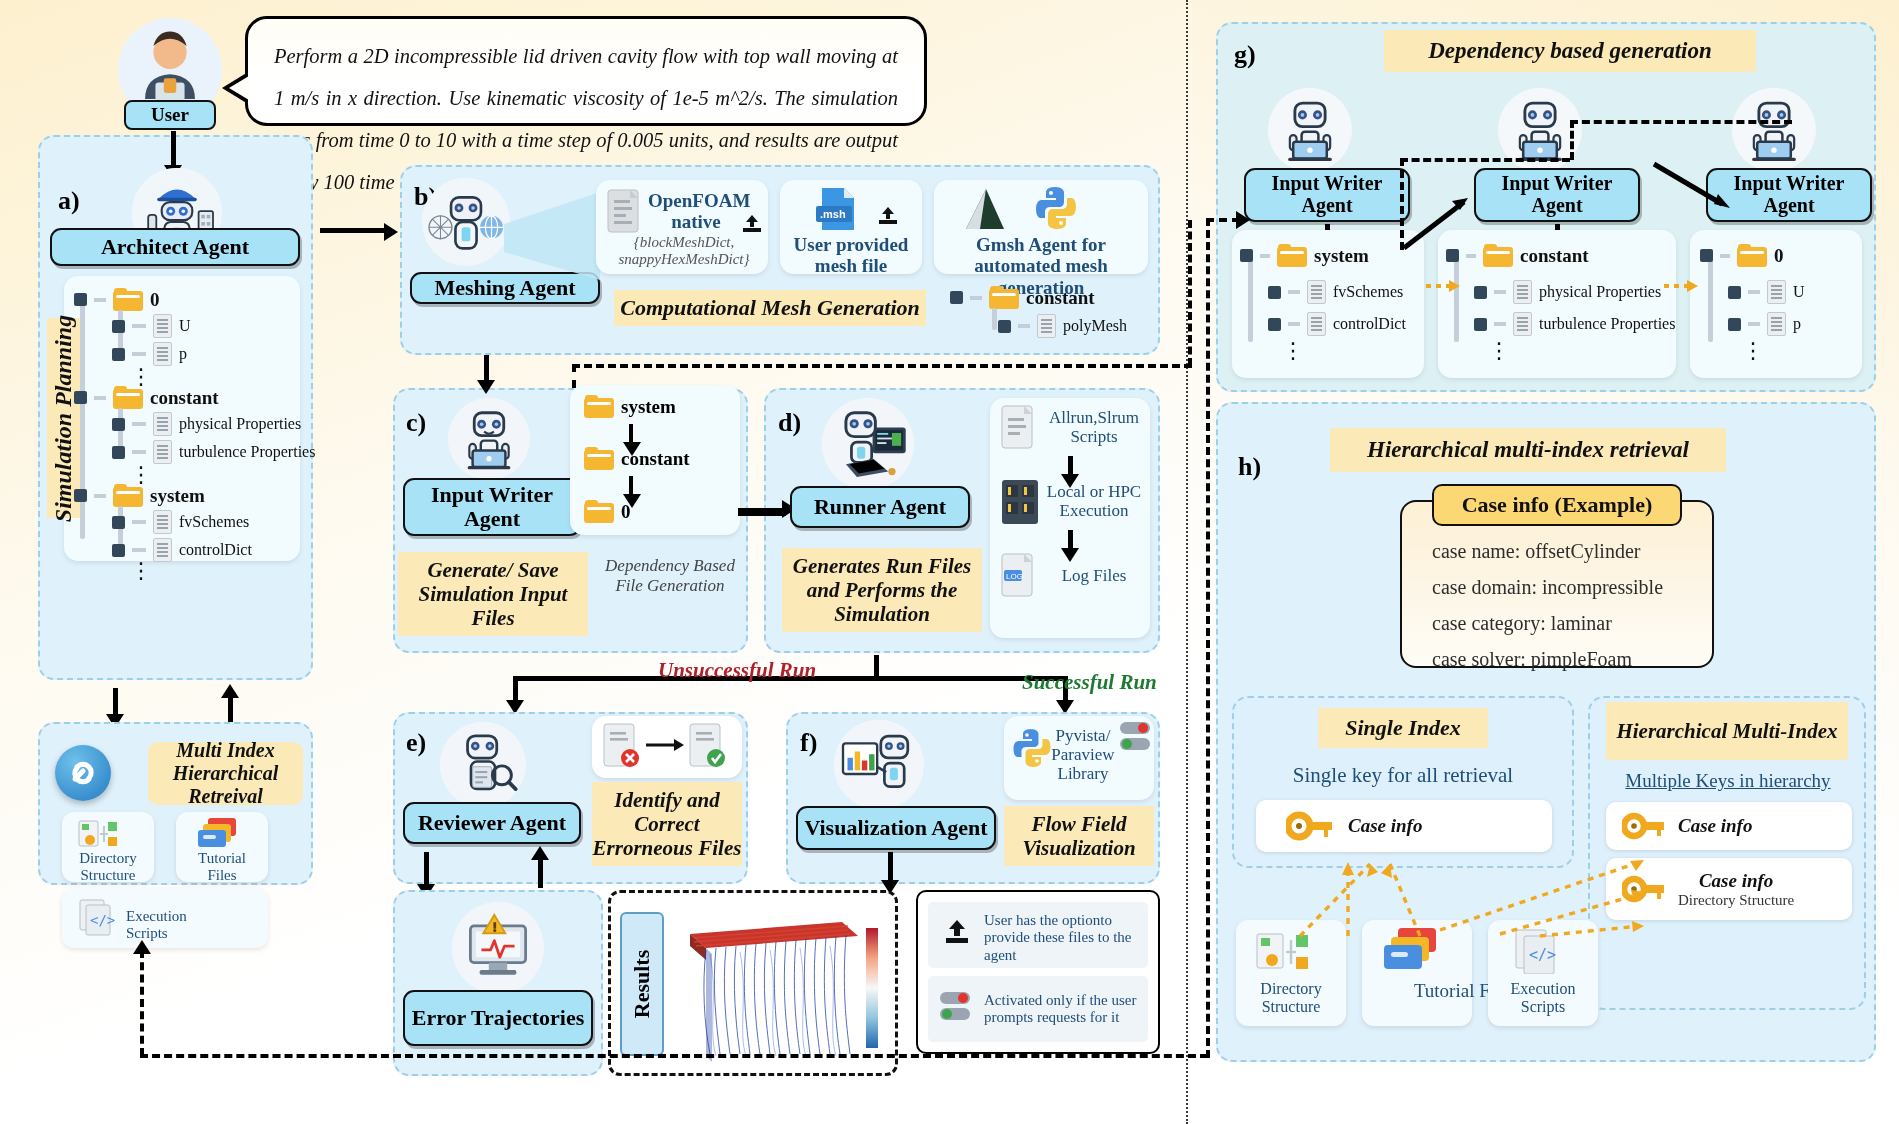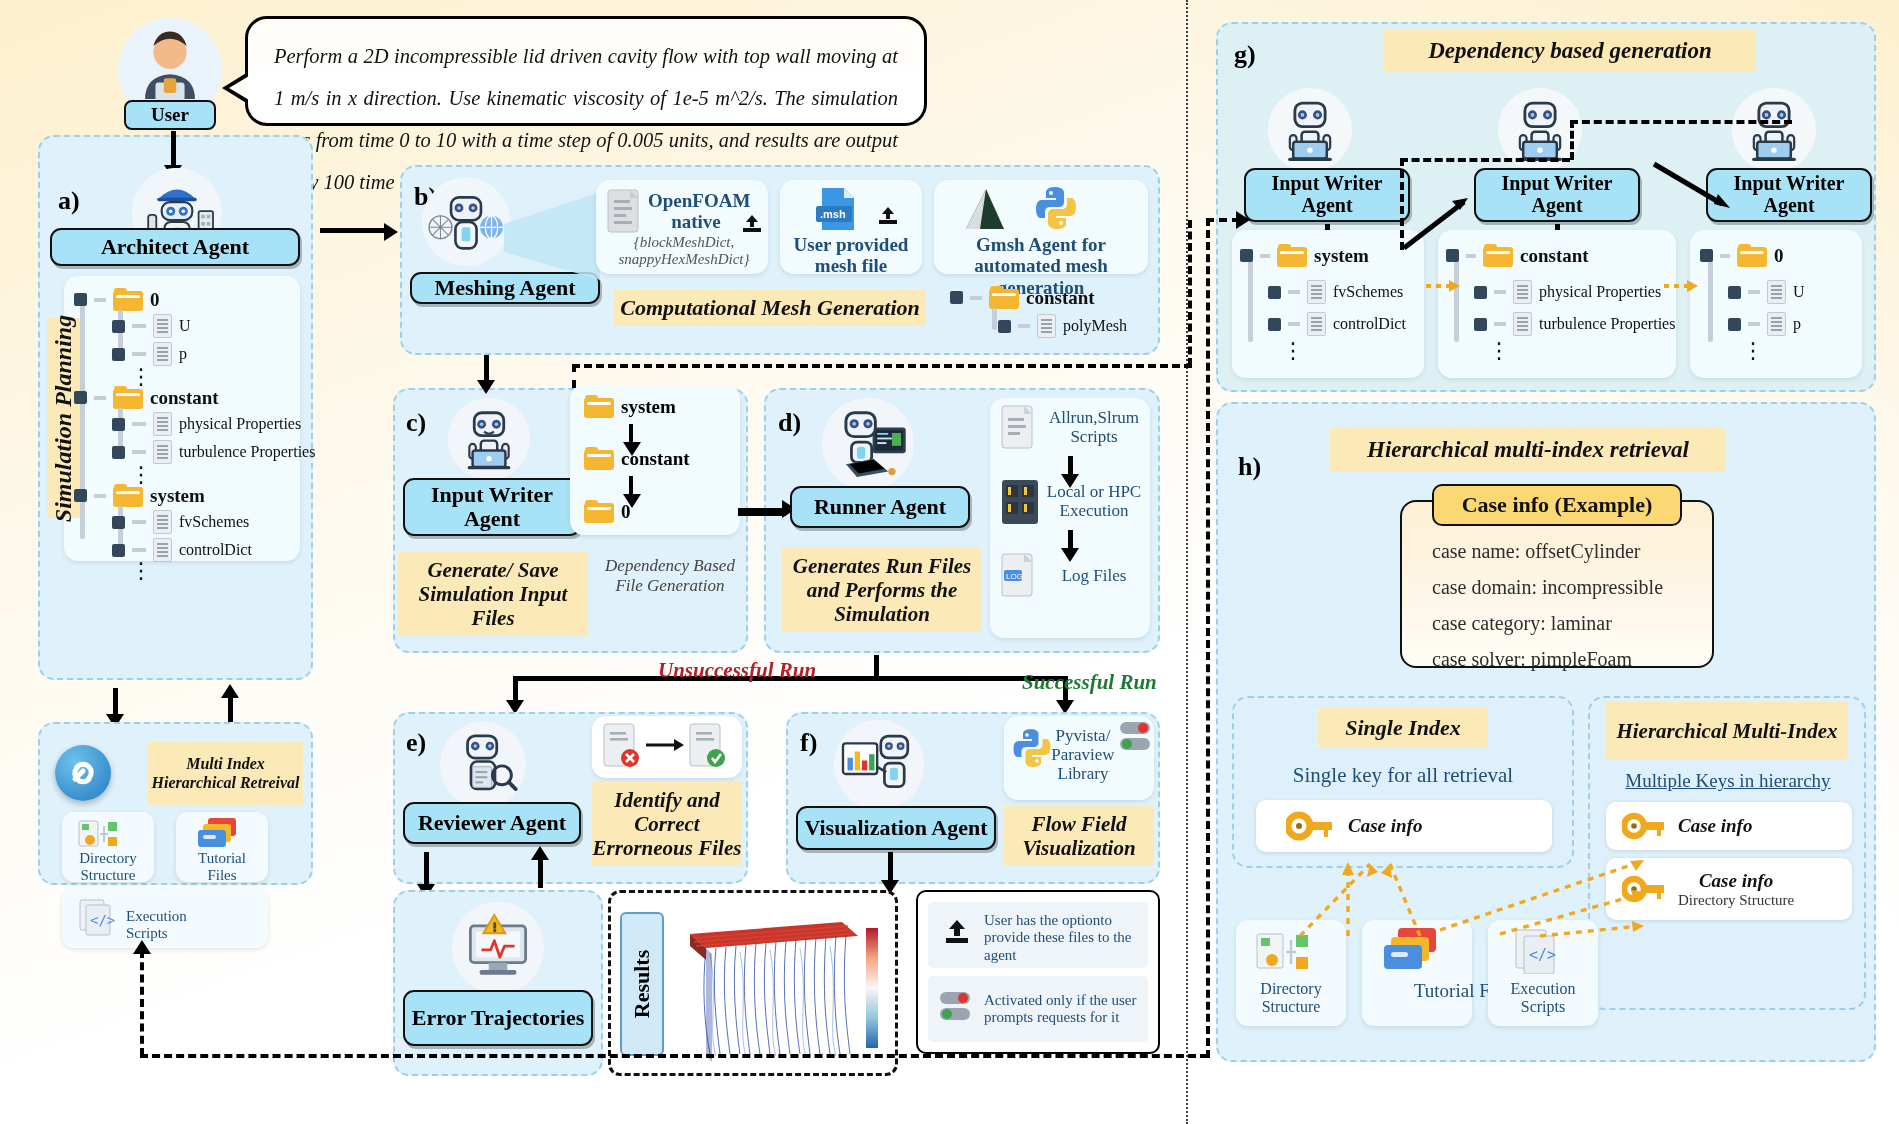--- a/index.html
+++ b/index.html
@@ -344,21 +344,21 @@
   <div class="panel" style="left:38px;top:722px;width:275px;height:163px;"></div>
 
   <div style="position:absolute;left:55px;top:745px;width:56px;height:56px;border-radius:50%;background:radial-gradient(circle at 35% 30%,#6ec1ea,#3a90cf 70%,#2d7cb8);box-shadow:0 3px 6px rgba(0,0,0,.25);">
     <svg viewBox="0 0 56 56" width="56" height="56">
       <path d="M20 34 l8 -8" stroke="#fff" stroke-width="5" stroke-linecap="round" fill="none"></path>
       <path d="M22 22 a8 8 0 0 1 12 0 a8 8 0 0 1 0 11" stroke="#fff" stroke-width="5" fill="none" stroke-linecap="round"></path>
       <path d="M34 34 a8 8 0 0 1 -12 0 a8 8 0 0 1 0 -11" stroke="#fff" stroke-width="5" fill="none" stroke-linecap="round"></path>
     </svg>
   </div>
 
-  <div class="ycap" style="left:148px;top:742px;width:155px;height:63px;font-size:16px;">
+  <div class="ycap" style="left:148px;top:742px;width:155px;height:63px;font-size:20px;border-radius:10px;">
     <span>Multi Index Hierarchical Retreival</span>
   </div>
 
   <div class="smallicon-card" style="left:62px;top:812px;width:92px;height:70px;"></div>
   <svg style="position:absolute;left:78px;top:818px;" width="44" height="34">
     <rect x="1" y="3" width="19" height="25" rx="2" fill="#f1f3f5" stroke="#b9c0c7"></rect>
     <rect x="4" y="6" width="7" height="6" fill="#64c46a"></rect>
     <circle cx="12" cy="22" r="5" fill="#f0a81e"></circle>
     <path d="M22 16 h8" stroke="#c0c8d0" stroke-width="2"></path>
     <path d="M26 8 v16" stroke="#c0c8d0" stroke-width="2"></path>

